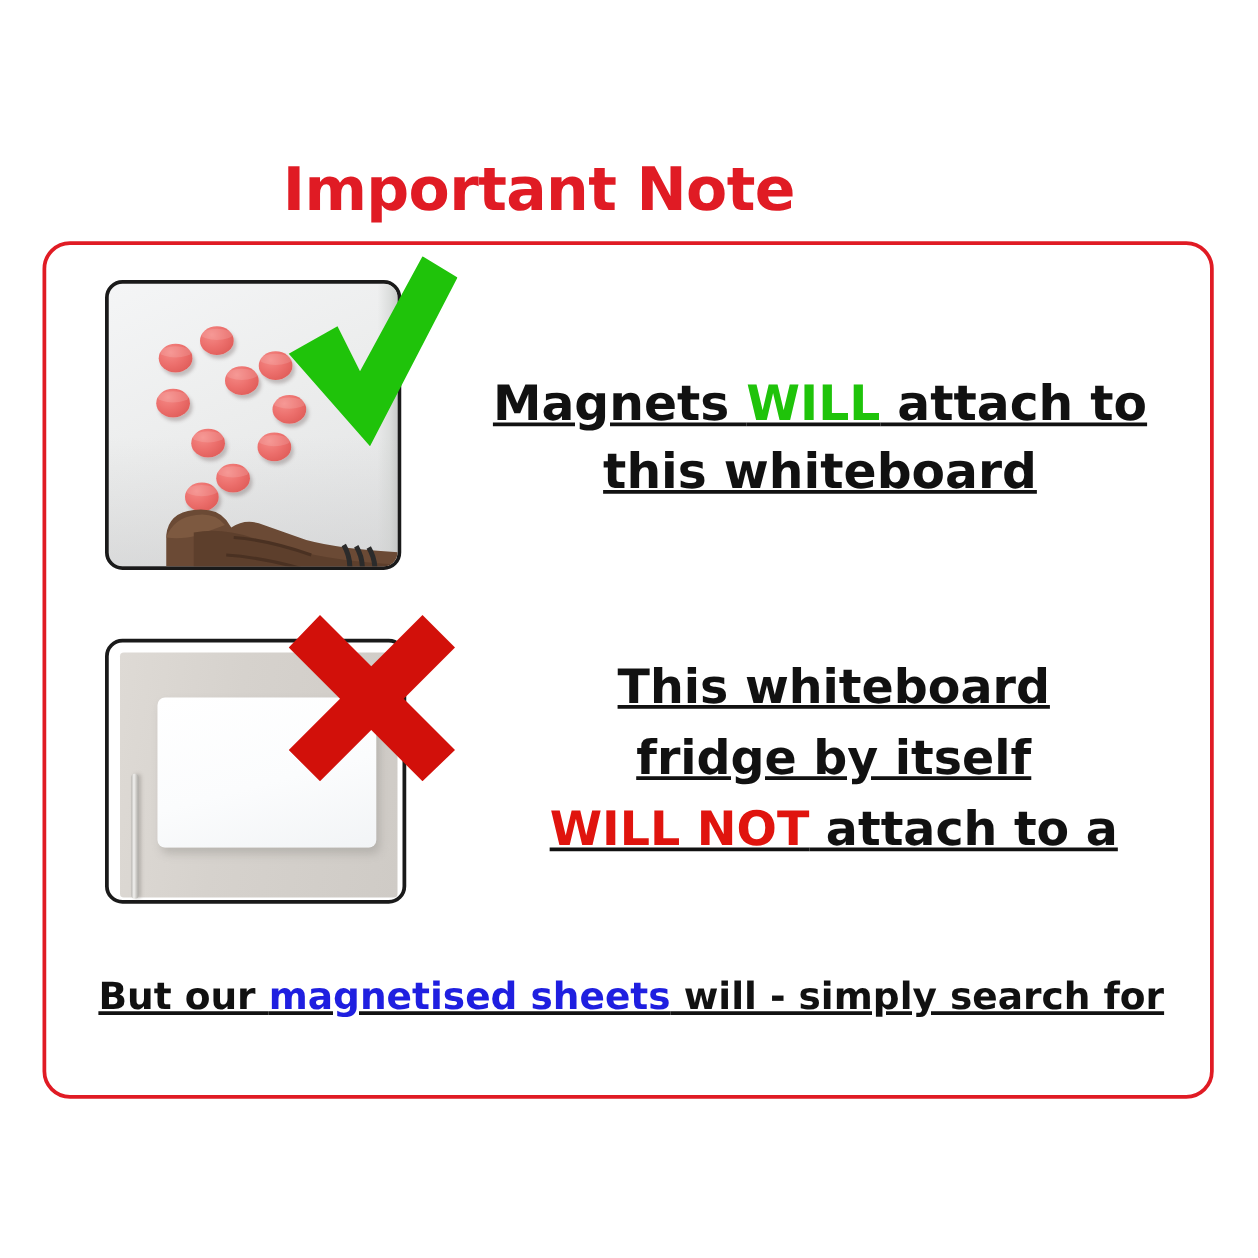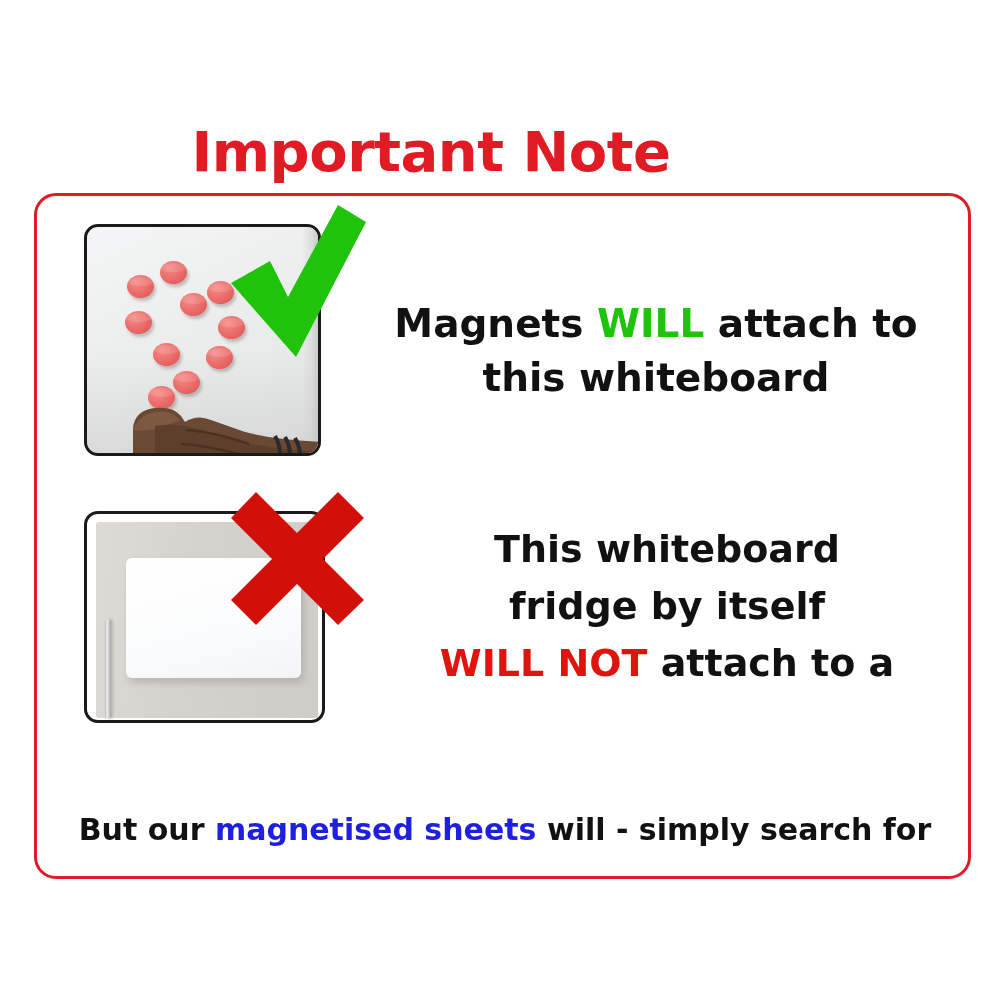--- a/index.html
+++ b/index.html
@@ -16,21 +16,21 @@
   }
 
   
   #title {
     position: absolute;
     left: 0;
     top: 128px;
     width: 862px;
     text-align: center;
     font-family: "DejaVu Sans", sans-serif;
-    font-size: 56px;
+    font-size: 48px;
     font-weight: bold;
     letter-spacing: -0.5px;
     color: #e01b24;
     line-height: 48px;
   }
 
   
   #card {
     position: absolute;
     left: 34px;
@@ -158,20 +158,21 @@
     height: 133px;
   }
 
   
   .msg {
     position: absolute;
     text-align: center;
     font-family: "DejaVu Sans", sans-serif;
     font-weight: bold;
     color: #111111;
+    text-decoration: underline;
   }
   #msg-will {
     left: 352px;
     top: 297px;
     width: 608px;
     font-size: 39px;
     line-height: 54px;
   }
   #msg-willnot {
     left: 372px;
@@ -181,28 +182,29 @@
     line-height: 57px;
   }
   .hl-green { color: #1fc30a; }
   .hl-red   { color: #e0140e; }
   .hl-blue  { color: #1f1fe0; }
 
   
   #footer {
     position: absolute;
     left: 40px;
-    top: 808px;
+    top: 776px;
     width: 930px;
     text-align: center;
     font-family: "DejaVu Sans", sans-serif;
     font-weight: bold;
     font-size: 30px;
     line-height: 44px;
     color: #111111;
+    text-decoration: underline;
   }
 </style>
 </head>
 <body>
 
 <div id="title">Important Note</div>
 
 <div id="card"></div>
 
 <div class="photo" id="photo-whiteboard">

